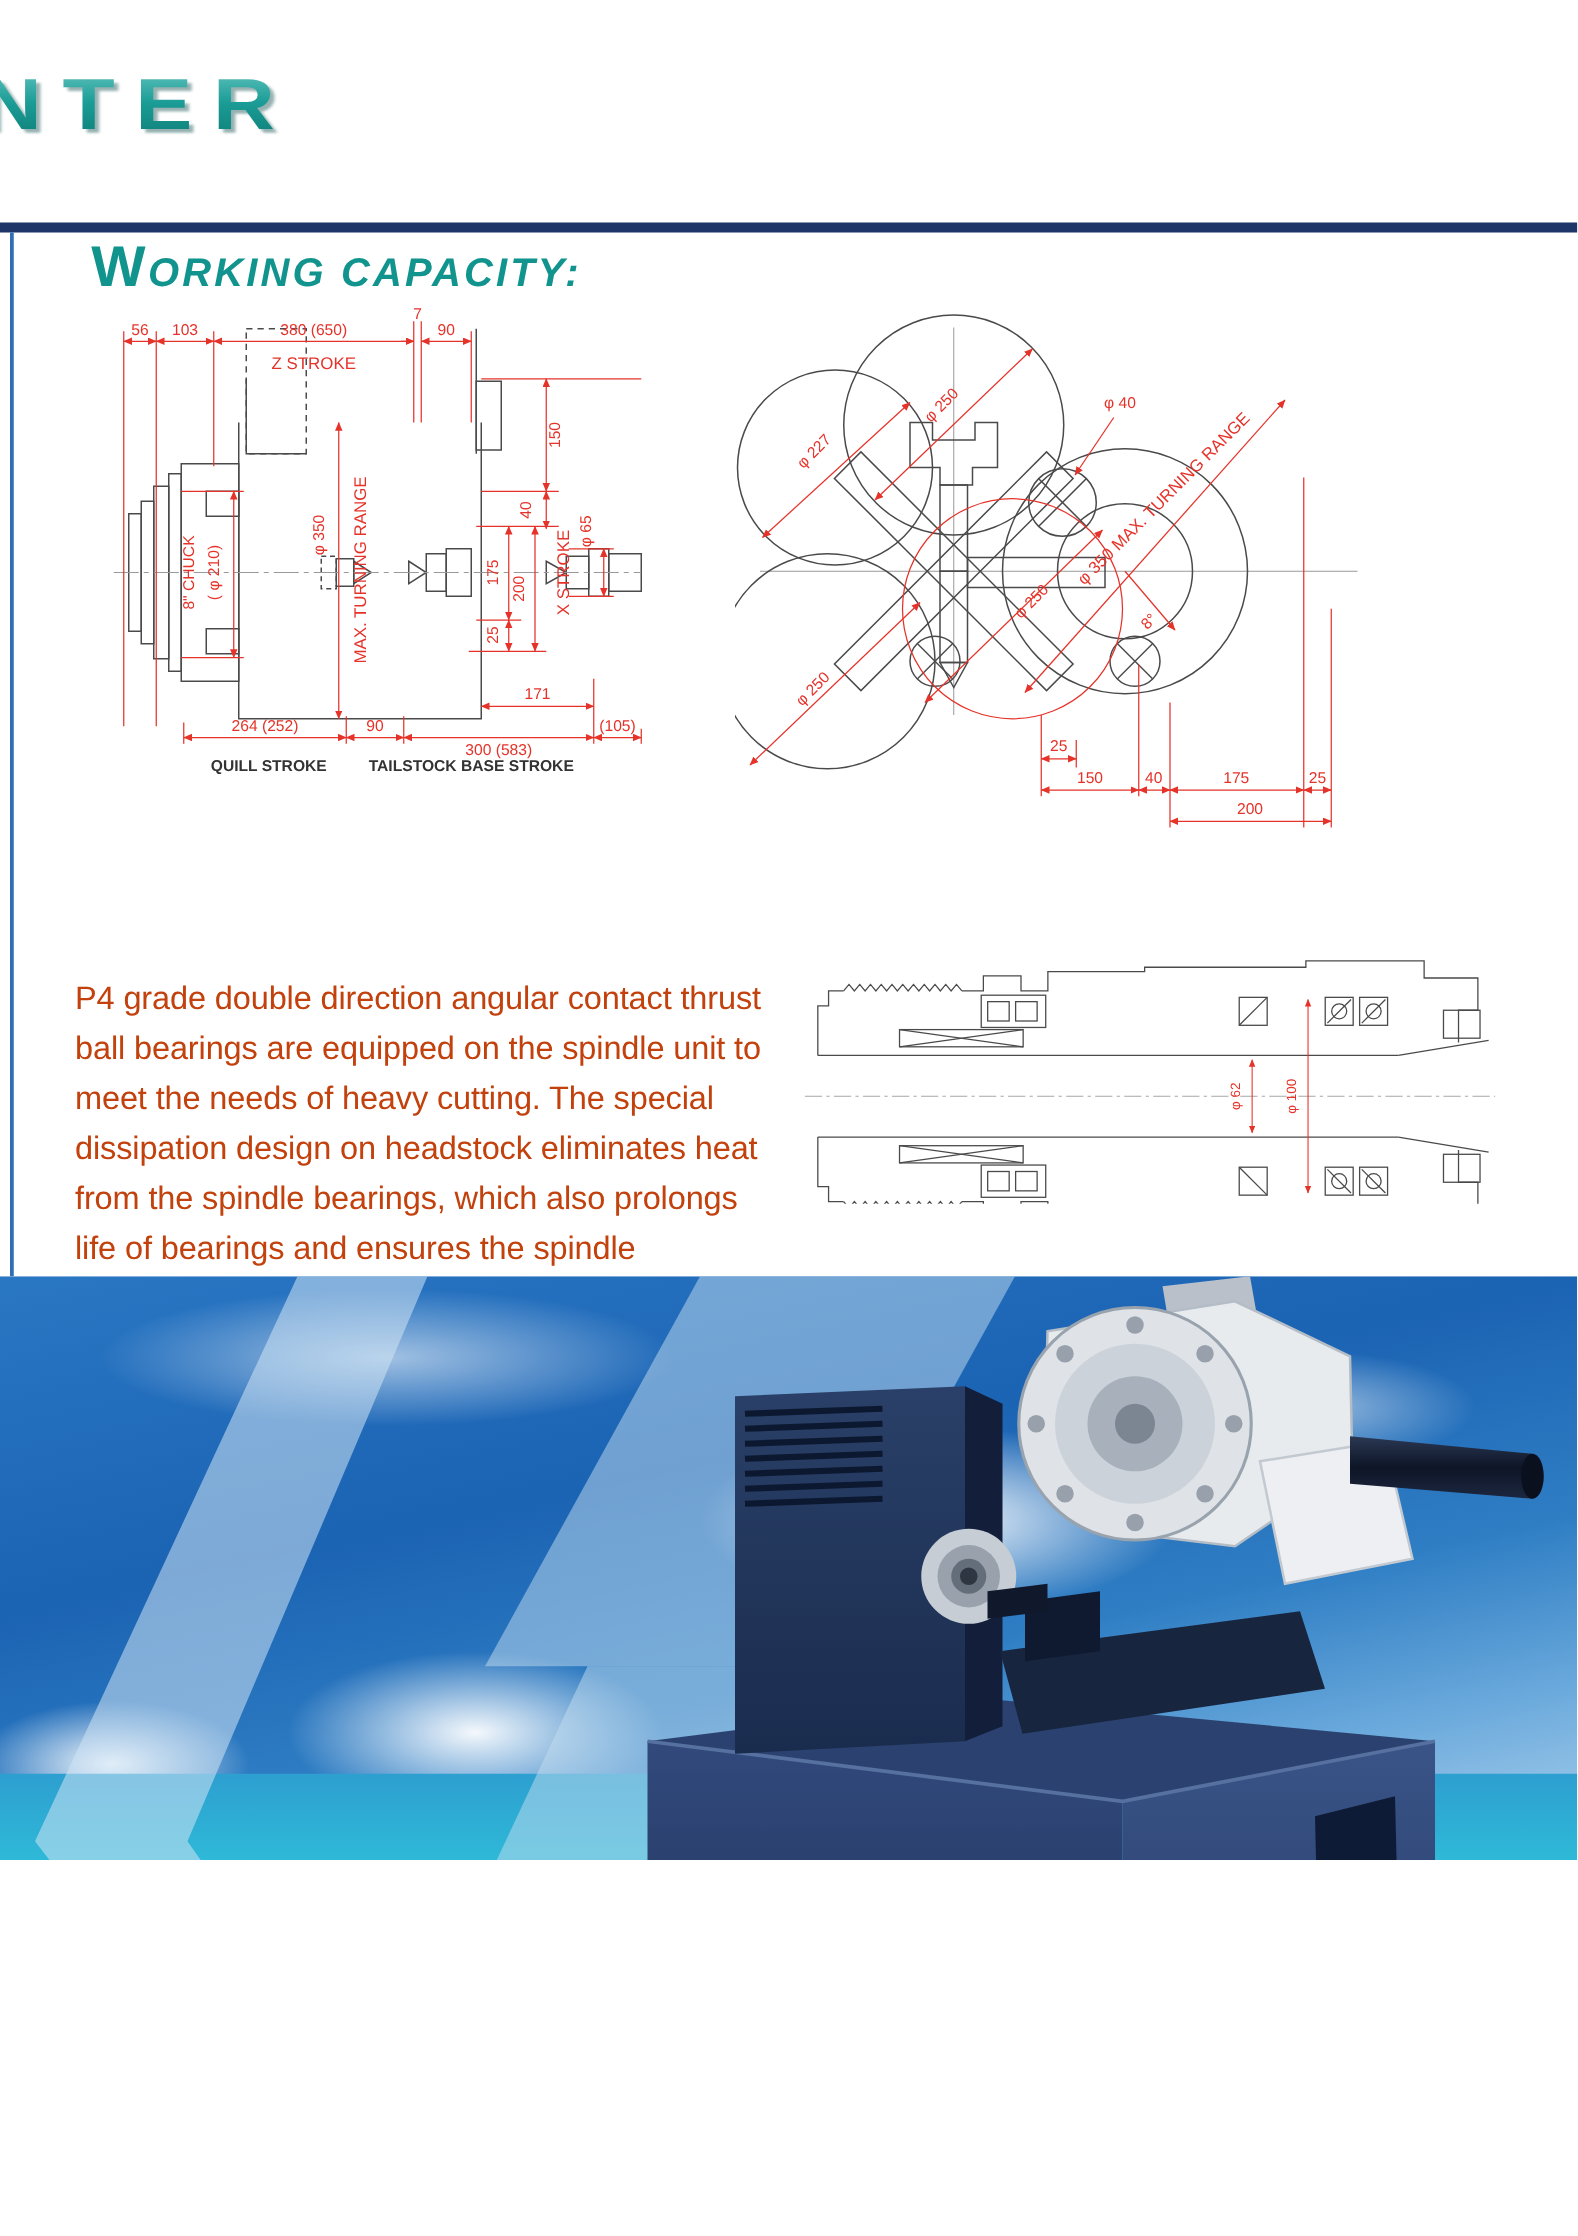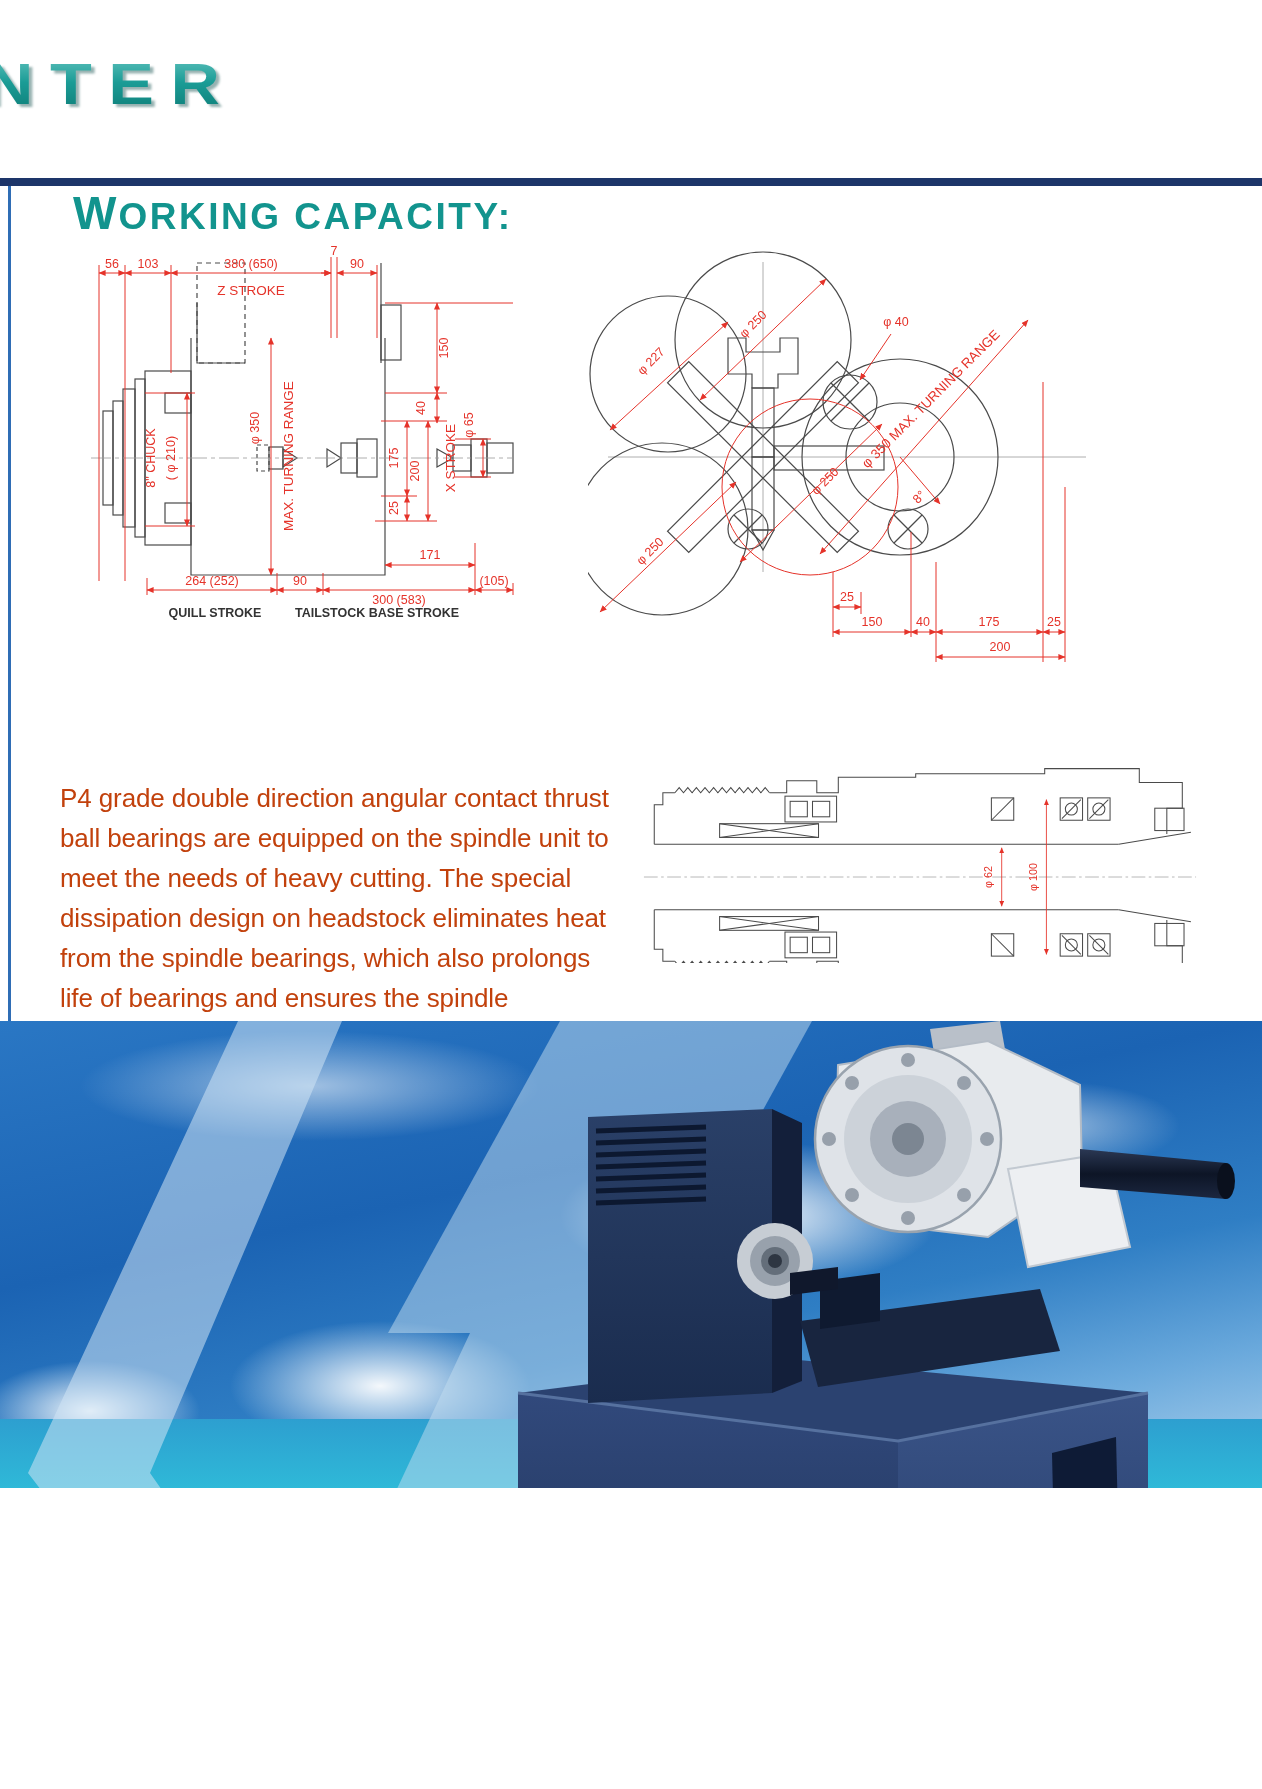--- a/index.html
+++ b/index.html
@@ -12,21 +12,21 @@
           letter-spacing:14px; transform:scaleX(1.18); transform-origin:left;
           background:linear-gradient(180deg,#6cc9c4 0%,#1b9c96 48%,#0c7a74 100%);
           -webkit-background-clip:text; background-clip:text; color:transparent;
           filter:drop-shadow(3px 3px 1px rgba(25,85,82,0.45)); }
   .navy-bar { position:absolute; top:178px; left:0; width:1262px; height:8px; background:#1d3569; }
   .left-border { position:absolute; top:186px; left:8px; width:3px; height:835px; background:#2f6db5; }
 
   
   .sec-title { position:absolute; color:#12948e; font-weight:bold; white-space:nowrap; }
   .sec-title .cap { font-size:46px; letter-spacing:2px; }
-  .sec-title .rest { font-size:37px; letter-spacing:2.5px; }
+  .sec-title .rest { font-size:32px; letter-spacing:2.5px;font-style:italic; }
   .t-working { left:73px; top:186px; }
   .t-spindle { left:58px; top:712px; }
 
   
   .para { position:absolute; left:60px; top:778px; width:552px; font-size:26px;
           line-height:40px; color:#c2410c; letter-spacing:-0.1px; }
 
   
   svg text { font-family:"Liberation Sans", sans-serif; }
   .dg { position:absolute; }

